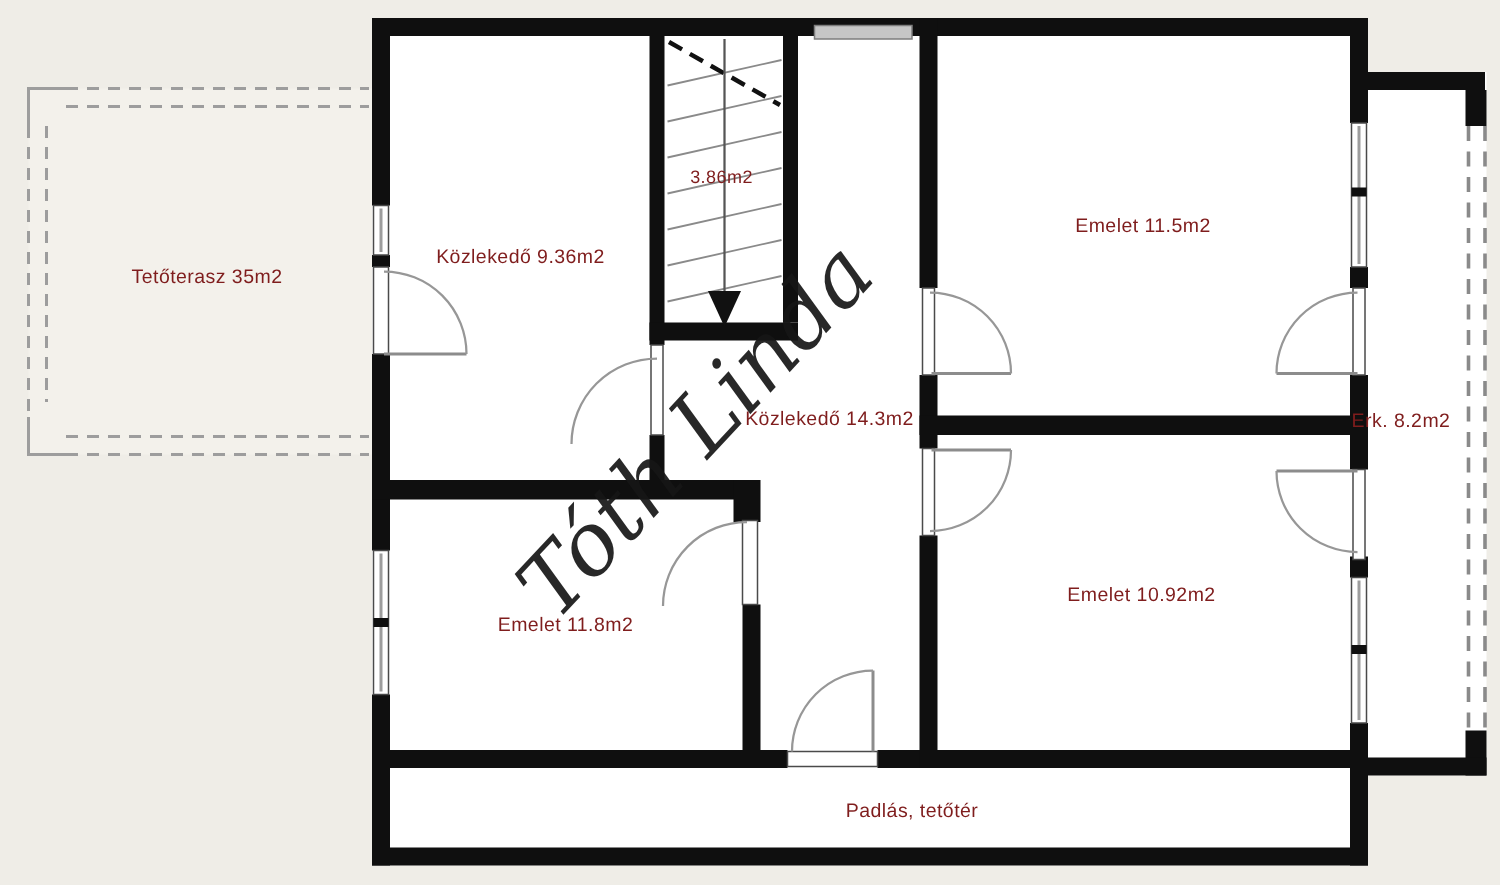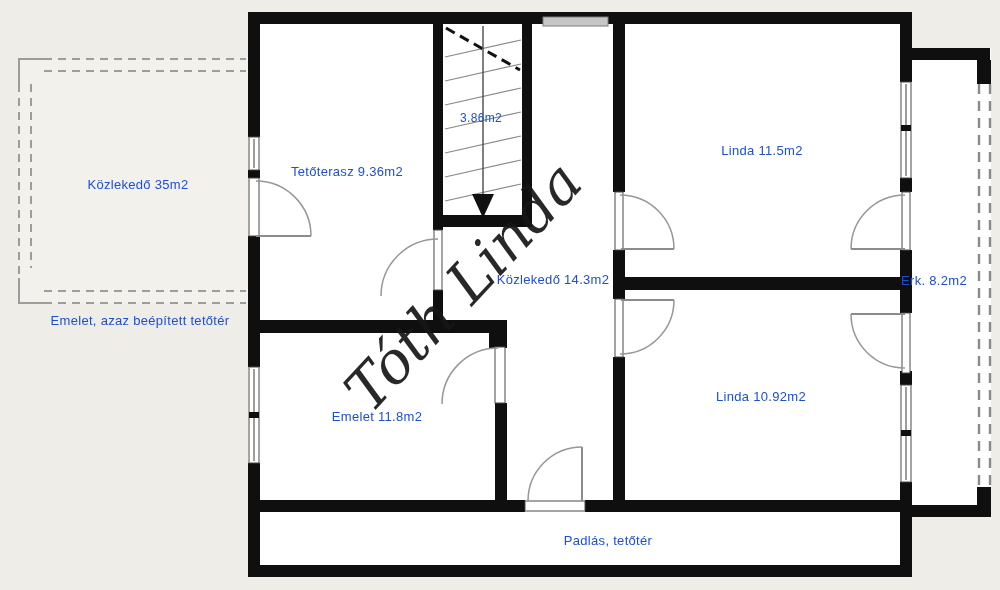--- a/index.html
+++ b/index.html
@@ -4,21 +4,21 @@
 <style>
   html,body{margin:0;padding:0;}
   body{background:#e9e7e0;font-family:"Liberation Sans", sans-serif;}
   .stage{
     position:relative;width:1000px;height:590px;overflow:hidden;
     background:#efede7;
   }
   .stage svg{position:absolute;left:0;top:0;}
   .lbl{
     position:absolute;transform:translate(-50%,-50%);
-    font-size:13px;color:#1d4ed8;white-space:nowrap;letter-spacing:.3px;
+    font-size:13px;color:#7f1d1d;white-space:nowrap;letter-spacing:.3px;
     font-family:"Liberation Sans", sans-serif;
   }
   .lbl.small{font-size:12px;}
 </style>
 </head>
 <body>
 
 <div class="stage">
 
   <svg width="1000" height="590" viewBox="0 0 1000 590">
@@ -151,23 +151,22 @@
         <line x1="445" y1="201" x2="521" y2="184"></line>
       </g>
       <line x1="446" y1="28" x2="520" y2="70" stroke="#111" stroke-width="3" stroke-dasharray="10 6"></line>
       <line x1="483" y1="26" x2="483" y2="196" stroke="#555" stroke-width="1.5"></line>
       <polygon points="472,194 494,194 483,218" fill="#111"></polygon>
     </g>
 
     <text transform="translate(478,300) rotate(-47)" text-anchor="middle" font-family="DejaVu Serif, serif" font-style="italic" font-size="58" fill="#161616" opacity="0.92">Tóth Linda</text>
   </svg>
 
-  <div class="lbl" style="left:138px;top:184px">Közlekedő 35m2</div>
-  <div class="lbl" style="left:140px;top:320px">Emelet, azaz beépített tetőtér</div>
-  <div class="lbl" style="left:347px;top:171px">Tetőterasz 9.36m2</div>
+  <div class="lbl" style="left:138px;top:184px">Tetőterasz 35m2</div>
+  <div class="lbl" style="left:347px;top:171px">Közlekedő 9.36m2</div>
   <div class="lbl small" style="left:481px;top:118px">3.86m2</div>
-  <div class="lbl" style="left:762px;top:150px">Linda 11.5m2</div>
+  <div class="lbl" style="left:762px;top:150px">Emelet 11.5m2</div>
   <div class="lbl" style="left:553px;top:279px">Közlekedő 14.3m2</div>
   <div class="lbl" style="left:934px;top:280px">Erk. 8.2m2</div>
-  <div class="lbl" style="left:761px;top:396px">Linda 10.92m2</div>
+  <div class="lbl" style="left:761px;top:396px">Emelet 10.92m2</div>
   <div class="lbl" style="left:377px;top:416px">Emelet 11.8m2</div>
   <div class="lbl" style="left:608px;top:540px">Padlás, tetőtér</div>
 </div>
 
 </body></html>

